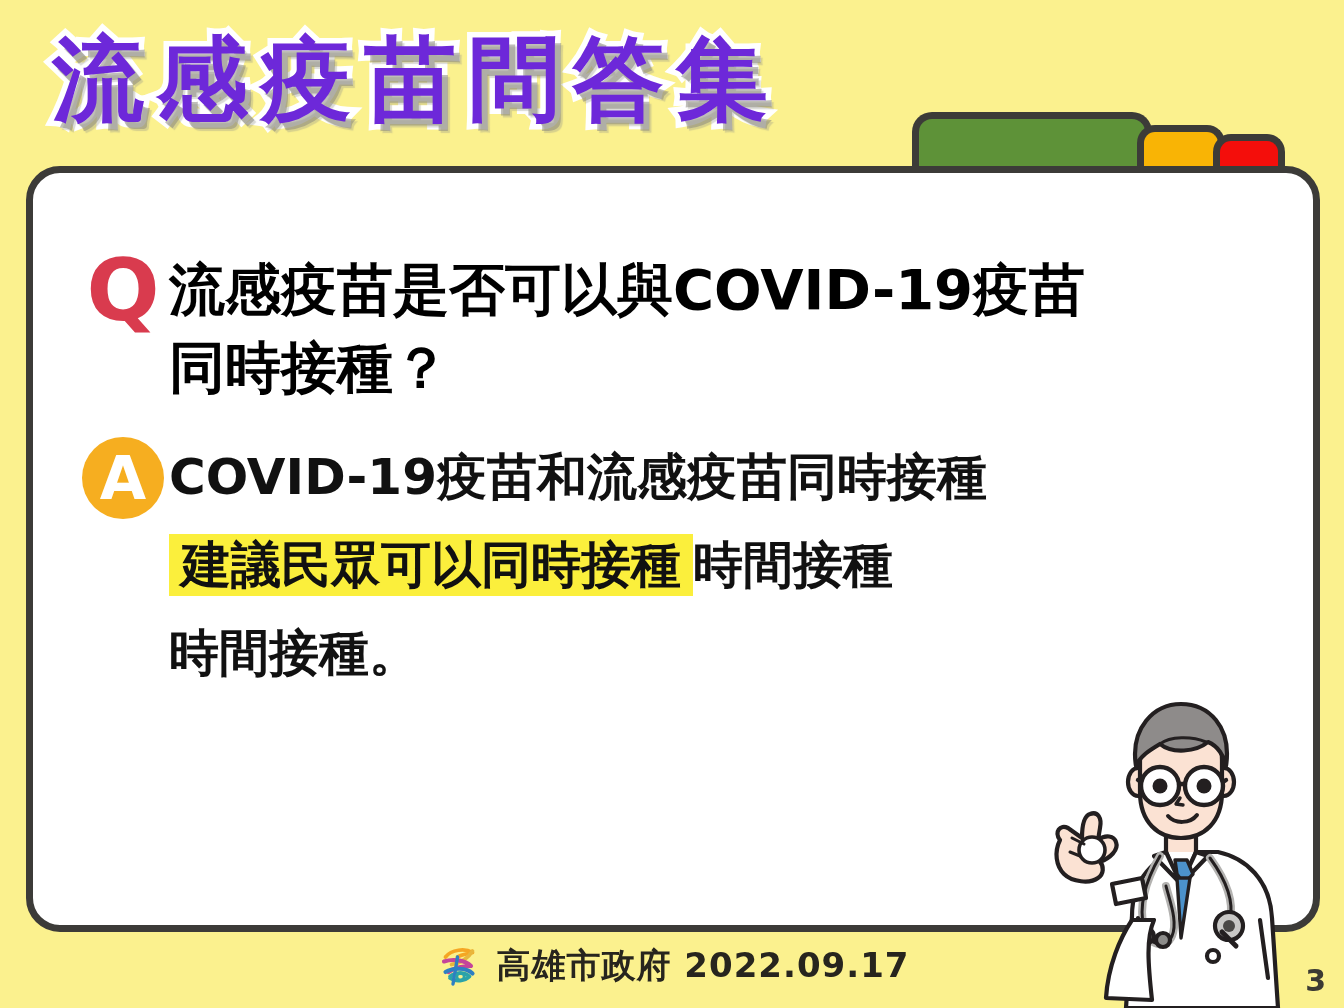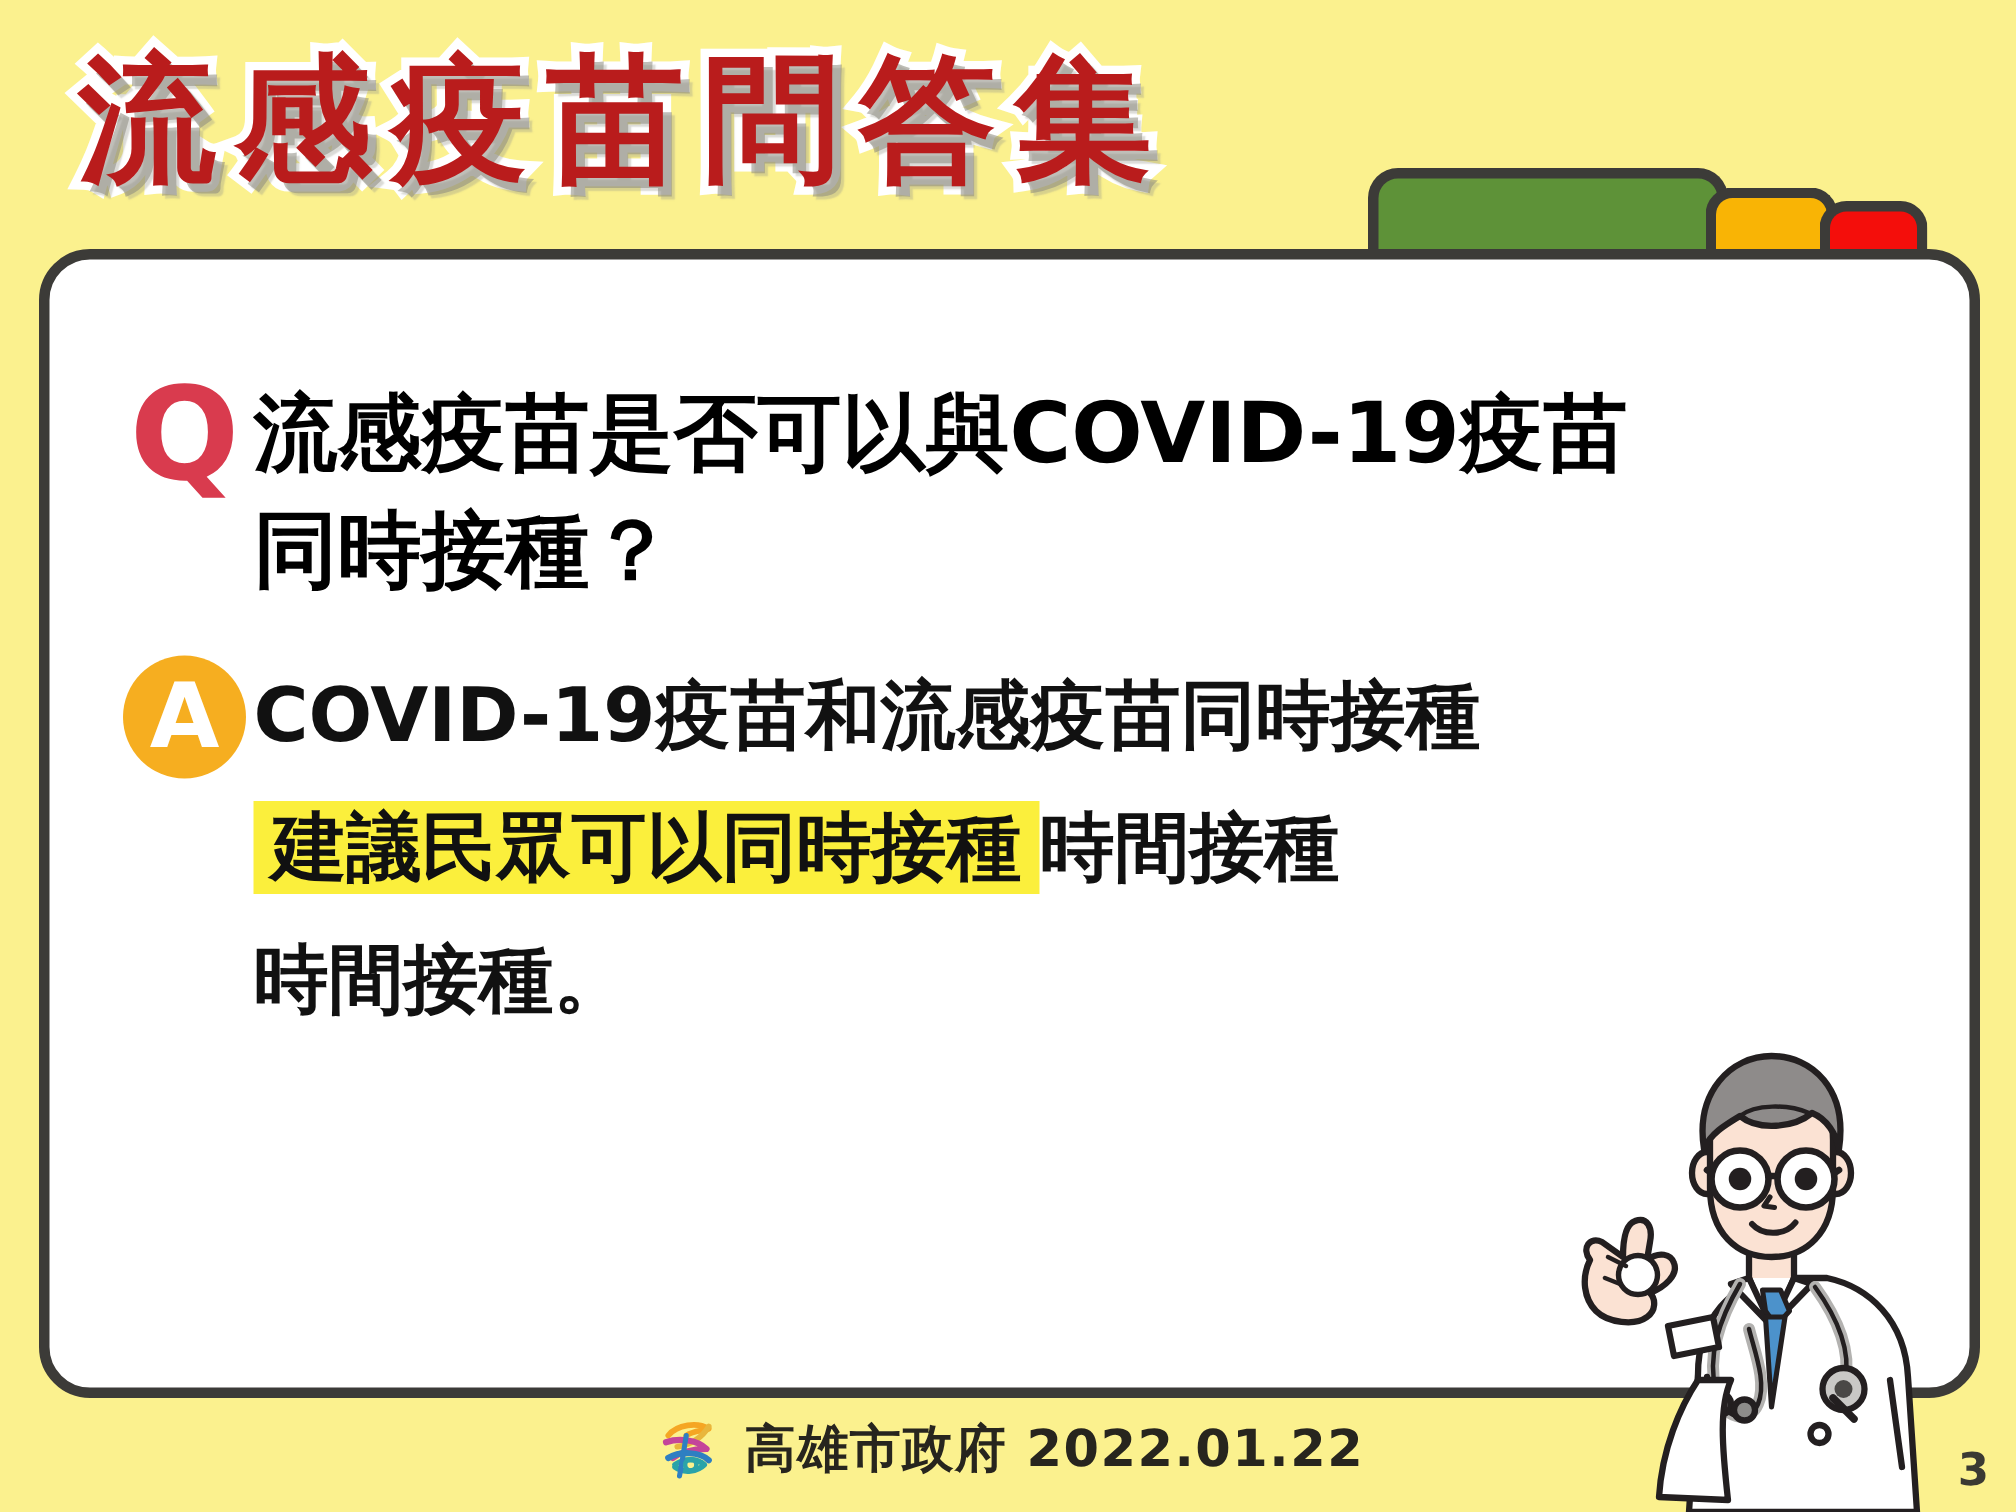--- a/index.html
+++ b/index.html
@@ -34,21 +34,21 @@
     width: 900px;
     height: 132px;
     z-index: 40;
   }
   #slide-title {
     font-family: "DejaVu Sans", "Liberation Sans", sans-serif;
     font-size: 92px;
     font-weight: 700;
     line-height: 124px;
     letter-spacing: 12px;
-    color: #b91c1c;
+    color: #6d28d9;
     white-space: nowrap;
     -webkit-text-stroke: 11px #FFFFFF;
     paint-order: stroke fill;
     text-shadow:
        6px 7px 0 rgba(140,138,128,0.55),
        8px 9px 1px rgba(150,148,138,0.35);
   }
 
   
   .tab {
@@ -338,18 +338,18 @@
       <g fill="none" stroke-linecap="round" stroke-linejoin="round">
         <path d="M14 20 C22 10 40 8 50 14 C44 16 36 16 30 20" stroke="#F5A623" stroke-width="5"></path>
         <path d="M50 12 C44 22 34 28 22 30" stroke="#E8B63C" stroke-width="5"></path>
         <path d="M12 26 C24 22 40 24 48 32 C38 32 26 34 18 40" stroke="#C4459A" stroke-width="5.5"></path>
         <path d="M14 40 C24 34 42 34 50 42" stroke="#2E7FC2" stroke-width="5.5"></path>
         <path d="M20 46 C28 40 40 40 46 46 C40 52 28 54 20 48" stroke="#2BA3A9" stroke-width="5"></path>
         <path d="M30 20 C28 32 26 46 24 56" stroke="#2E7FC2" stroke-width="4.5"></path>
         <circle cx="34" cy="46" r="5" stroke="#2BA3A9" stroke-width="4"></circle>
       </g>
     </svg>
-    <div id="footer-text">高雄市政府 2022.01.22</div>
+    <div id="footer-text">高雄市政府 2022.09.17</div>
   </div>
 
   <div id="page-number">3</div>
 
 </div>
 
 </body></html>

